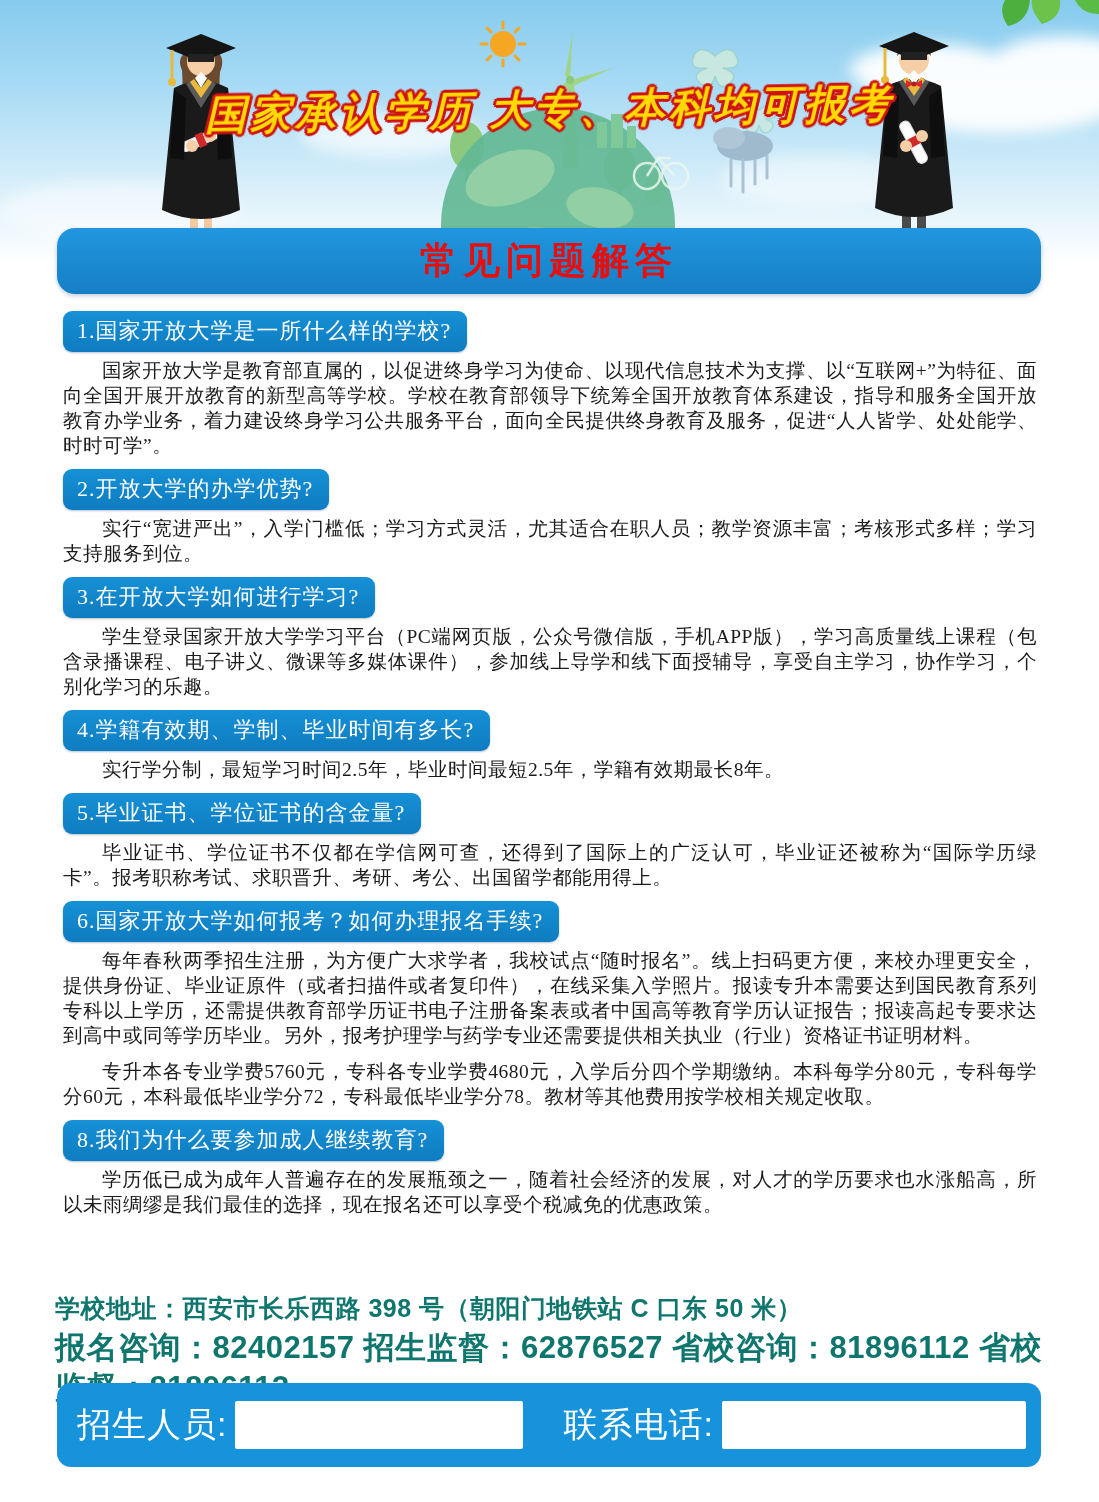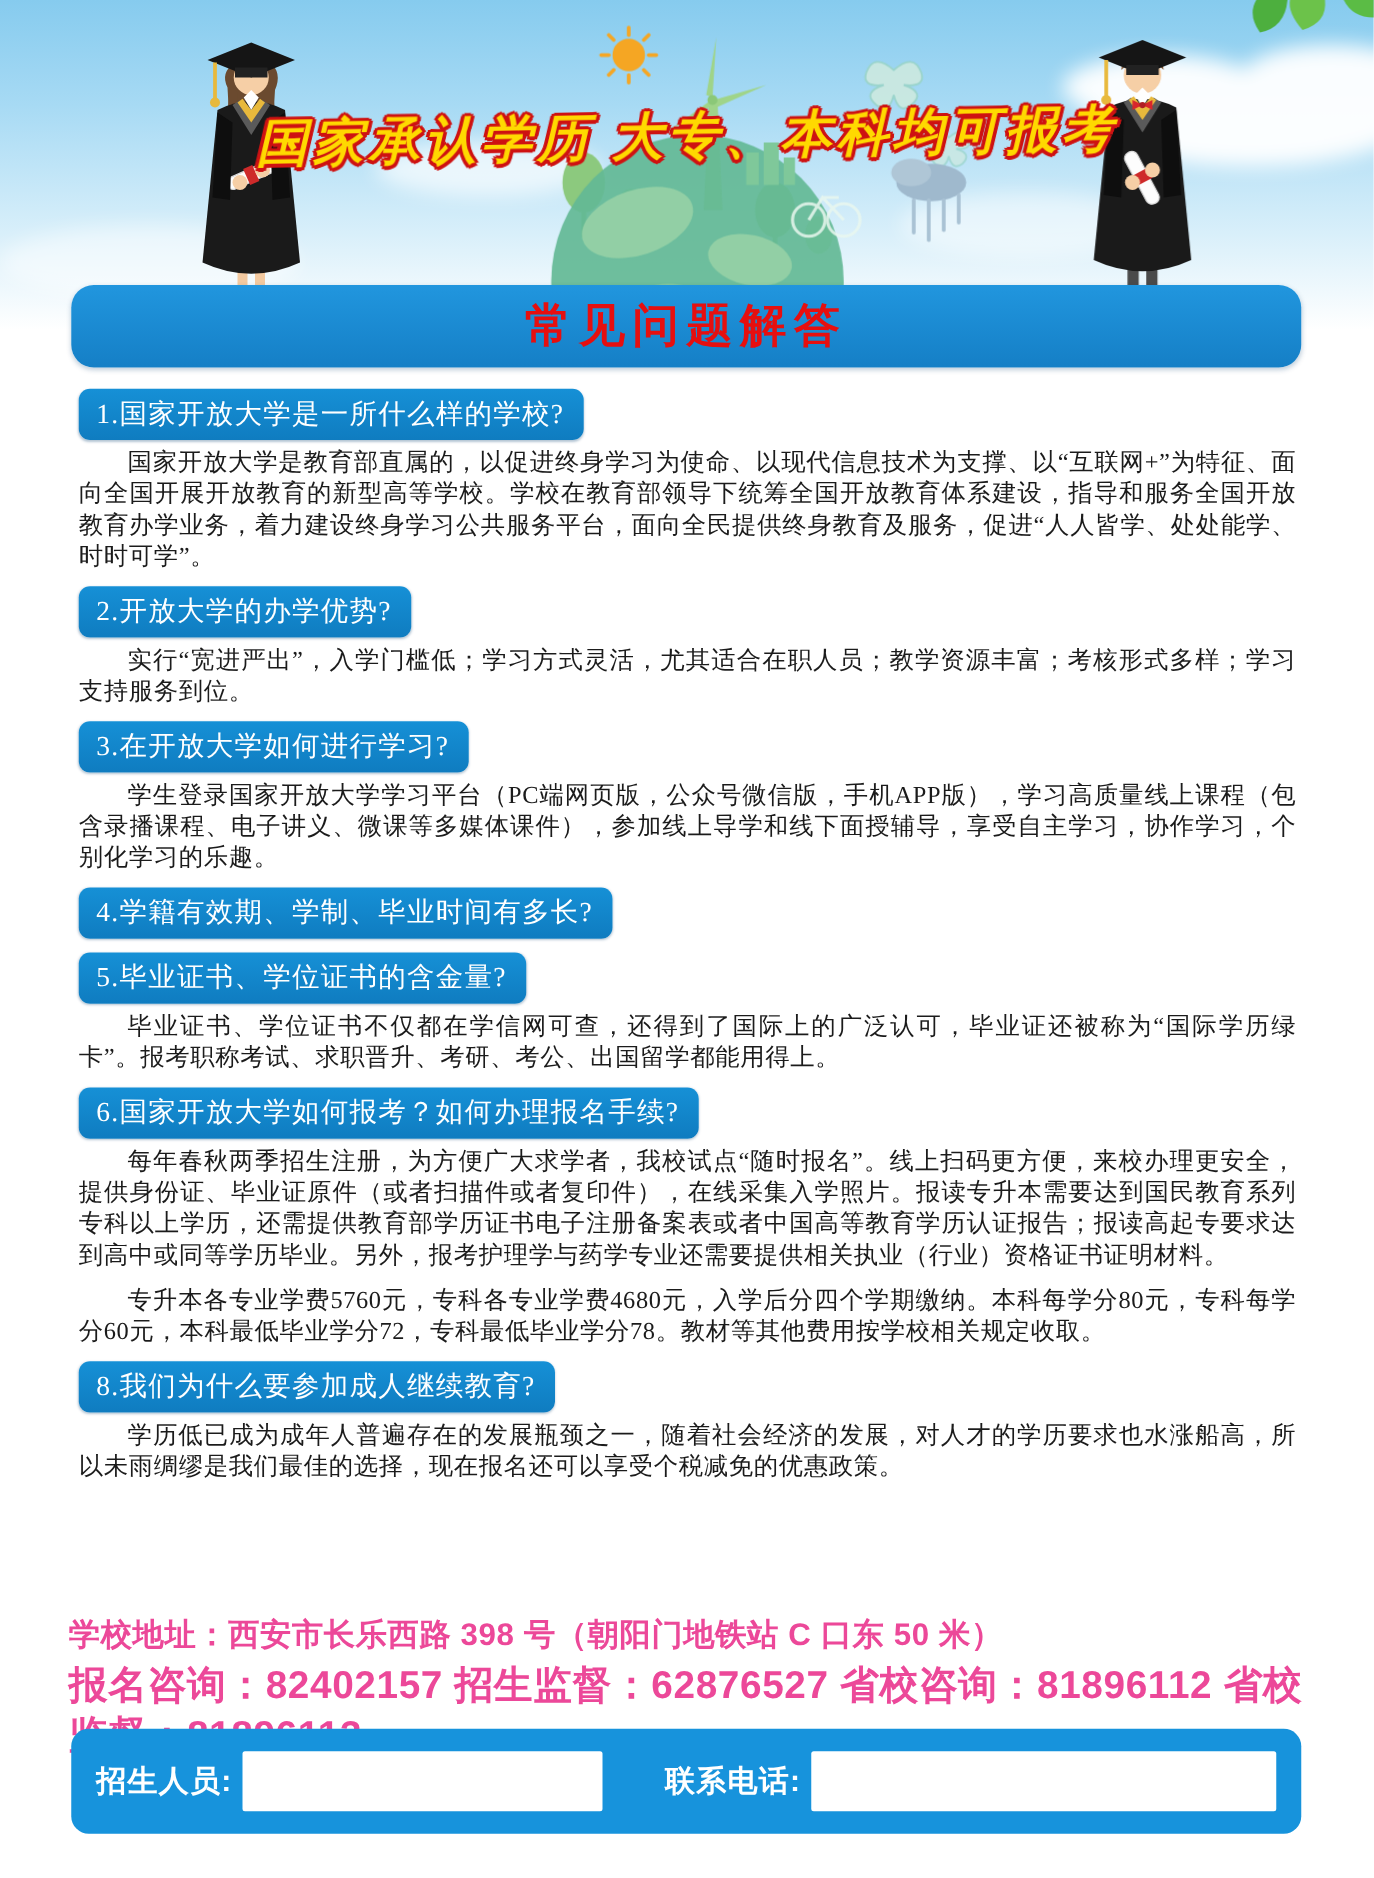--- a/index.html
+++ b/index.html
@@ -44,30 +44,30 @@
     color:#ffffff;font-size:22px;padding:5px 16px 6px 14px;border-radius:9px;
     letter-spacing:1px;box-shadow:0 1px 2px rgba(0,60,110,.3);
     font-family:"Liberation Serif",serif;
   }
   .faq-a{
     margin:6px 0 0 0;font-size:19.5px;line-height:25px;color:#1b1b1b;
     text-align:justify;text-indent:2em;letter-spacing:.5px;
   }
   
   .contact{position:absolute;left:55px;top:1288px;width:990px;
-    font-family:"Liberation Sans",sans-serif;color:#ec4899;}
+    font-family:"Liberation Sans",sans-serif;color:#0f766e;}
   .addr{font-size:25px;font-weight:bold;letter-spacing:.5px;line-height:40px;}
   .phones{font-size:31px;font-weight:bold;letter-spacing:.5px;line-height:40px;}
   .footer-box{
     position:absolute;left:57px;top:1383px;width:984px;height:84px;
     background:#1793DC;border-radius:14px;
     display:flex;align-items:center;box-sizing:border-box;padding:0 20px;
     font-family:"Liberation Sans",sans-serif;
   }
-  .f-label{color:#ffffff;font-size:24px;font-weight:bold;letter-spacing:1px;white-space:nowrap;text-align:right;}
+  .f-label{color:#ffffff;font-size:34px;font-weight:normal;letter-spacing:1px;white-space:nowrap;text-align:right;}
   .f-input{
     border:none;outline:none;background:#ffffff;height:48px;border-radius:2px;
     margin-left:8px;font-size:22px;padding:0 8px;box-sizing:border-box;
     font-family:"Liberation Sans",sans-serif;
   }
   .f-input.recruiter{width:288px;margin-right:40px;}
   .f-input.phone{width:372px;}
   .f-spacer{flex:1;}
 </style>
 </head>
@@ -236,20 +236,21 @@
       <p class="faq-a">实行“宽进严出”，入学门槛低；学习方式灵活，尤其适合在职人员；教学资源丰富；考核形式多样；学习支持服务到位。</p>
     </section>
 
     <section class="faq-item">
       <div class="faq-q">3.在开放大学如何进行学习?</div>
       <p class="faq-a">学生登录国家开放大学学习平台（PC端网页版，公众号微信版，手机APP版），学习高质量线上课程（包含录播课程、电子讲义、微课等多媒体课件），参加线上导学和线下面授辅导，享受自主学习，协作学习，个别化学习的乐趣。</p>
     </section>
 
     <section class="faq-item">
       <div class="faq-q">4.学籍有效期、学制、毕业时间有多长?</div>
+      <p class="faq-a">实行学分制，最短学习时间2.5年，毕业时间最短2.5年，学籍有效期最长8年。</p>
     </section>
 
     <section class="faq-item">
       <div class="faq-q">5.毕业证书、学位证书的含金量?</div>
       <p class="faq-a">毕业证书、学位证书不仅都在学信网可查，还得到了国际上的广泛认可，毕业证还被称为“国际学历绿卡”。报考职称考试、求职晋升、考研、考公、出国留学都能用得上。</p>
     </section>
 
     <section class="faq-item">
       <div class="faq-q">6.国家开放大学如何报考？如何办理报名手续?</div>
       <p class="faq-a">每年春秋两季招生注册，为方便广大求学者，我校试点“随时报名”。线上扫码更方便，来校办理更安全，提供身份证、毕业证原件（或者扫描件或者复印件），在线采集入学照片。报读专升本需要达到国民教育系列专科以上学历，还需提供教育部学历证书电子注册备案表或者中国高等教育学历认证报告；报读高起专要求达到高中或同等学历毕业。另外，报考护理学与药学专业还需要提供相关执业（行业）资格证书证明材料。</p>

